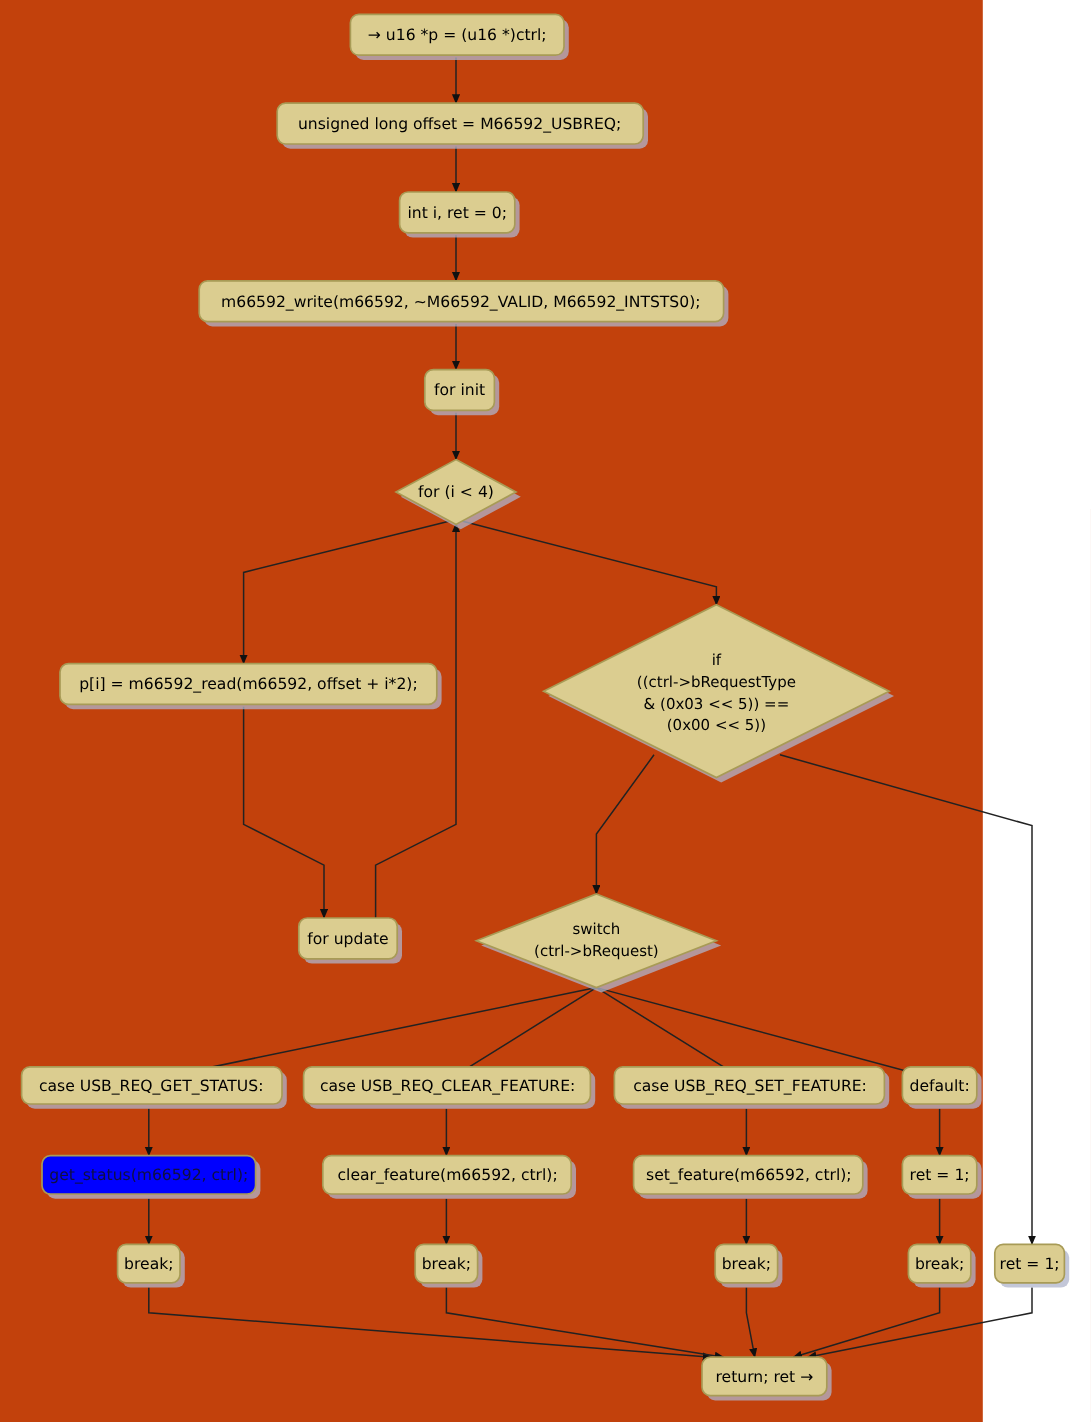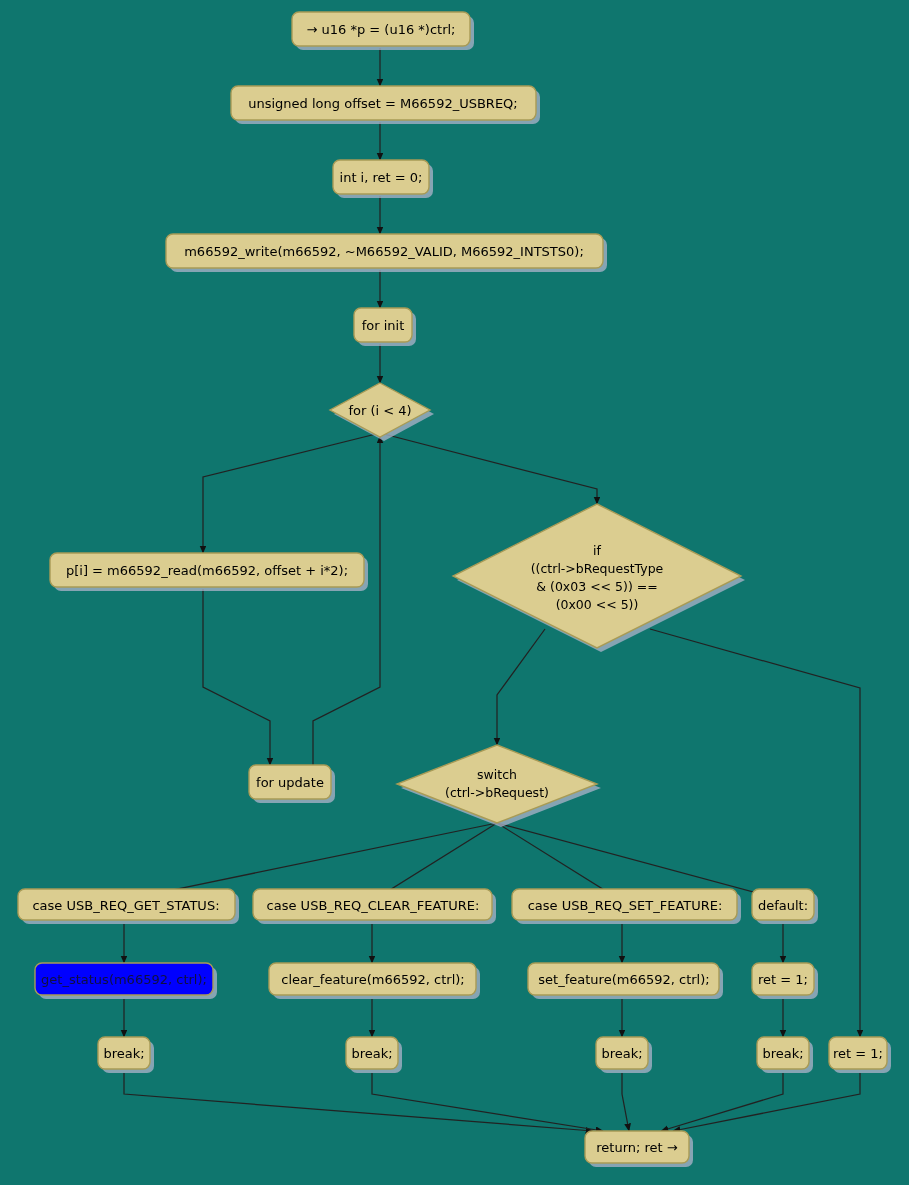--- a/index.html
+++ b/index.html
@@ -9,23 +9,23 @@
     background: #FFFFFF;
   }
   body {
     font-family: "DejaVu Sans", sans-serif;
     width: 909px;
     height: 1185px;
     overflow: hidden;
   }
   #cfg-root {
     position: relative;
-    width: 909px;
+    width: 819px;
     height: 1185px;
-    background: #0f766e;
+    background: #c2410c;
   }
   svg.cfg-canvas {
     position: absolute;
     top: 0;
     left: 0;
     width: 909px;
     height: 1185px;
     display: block;
   }
   .node-text {

